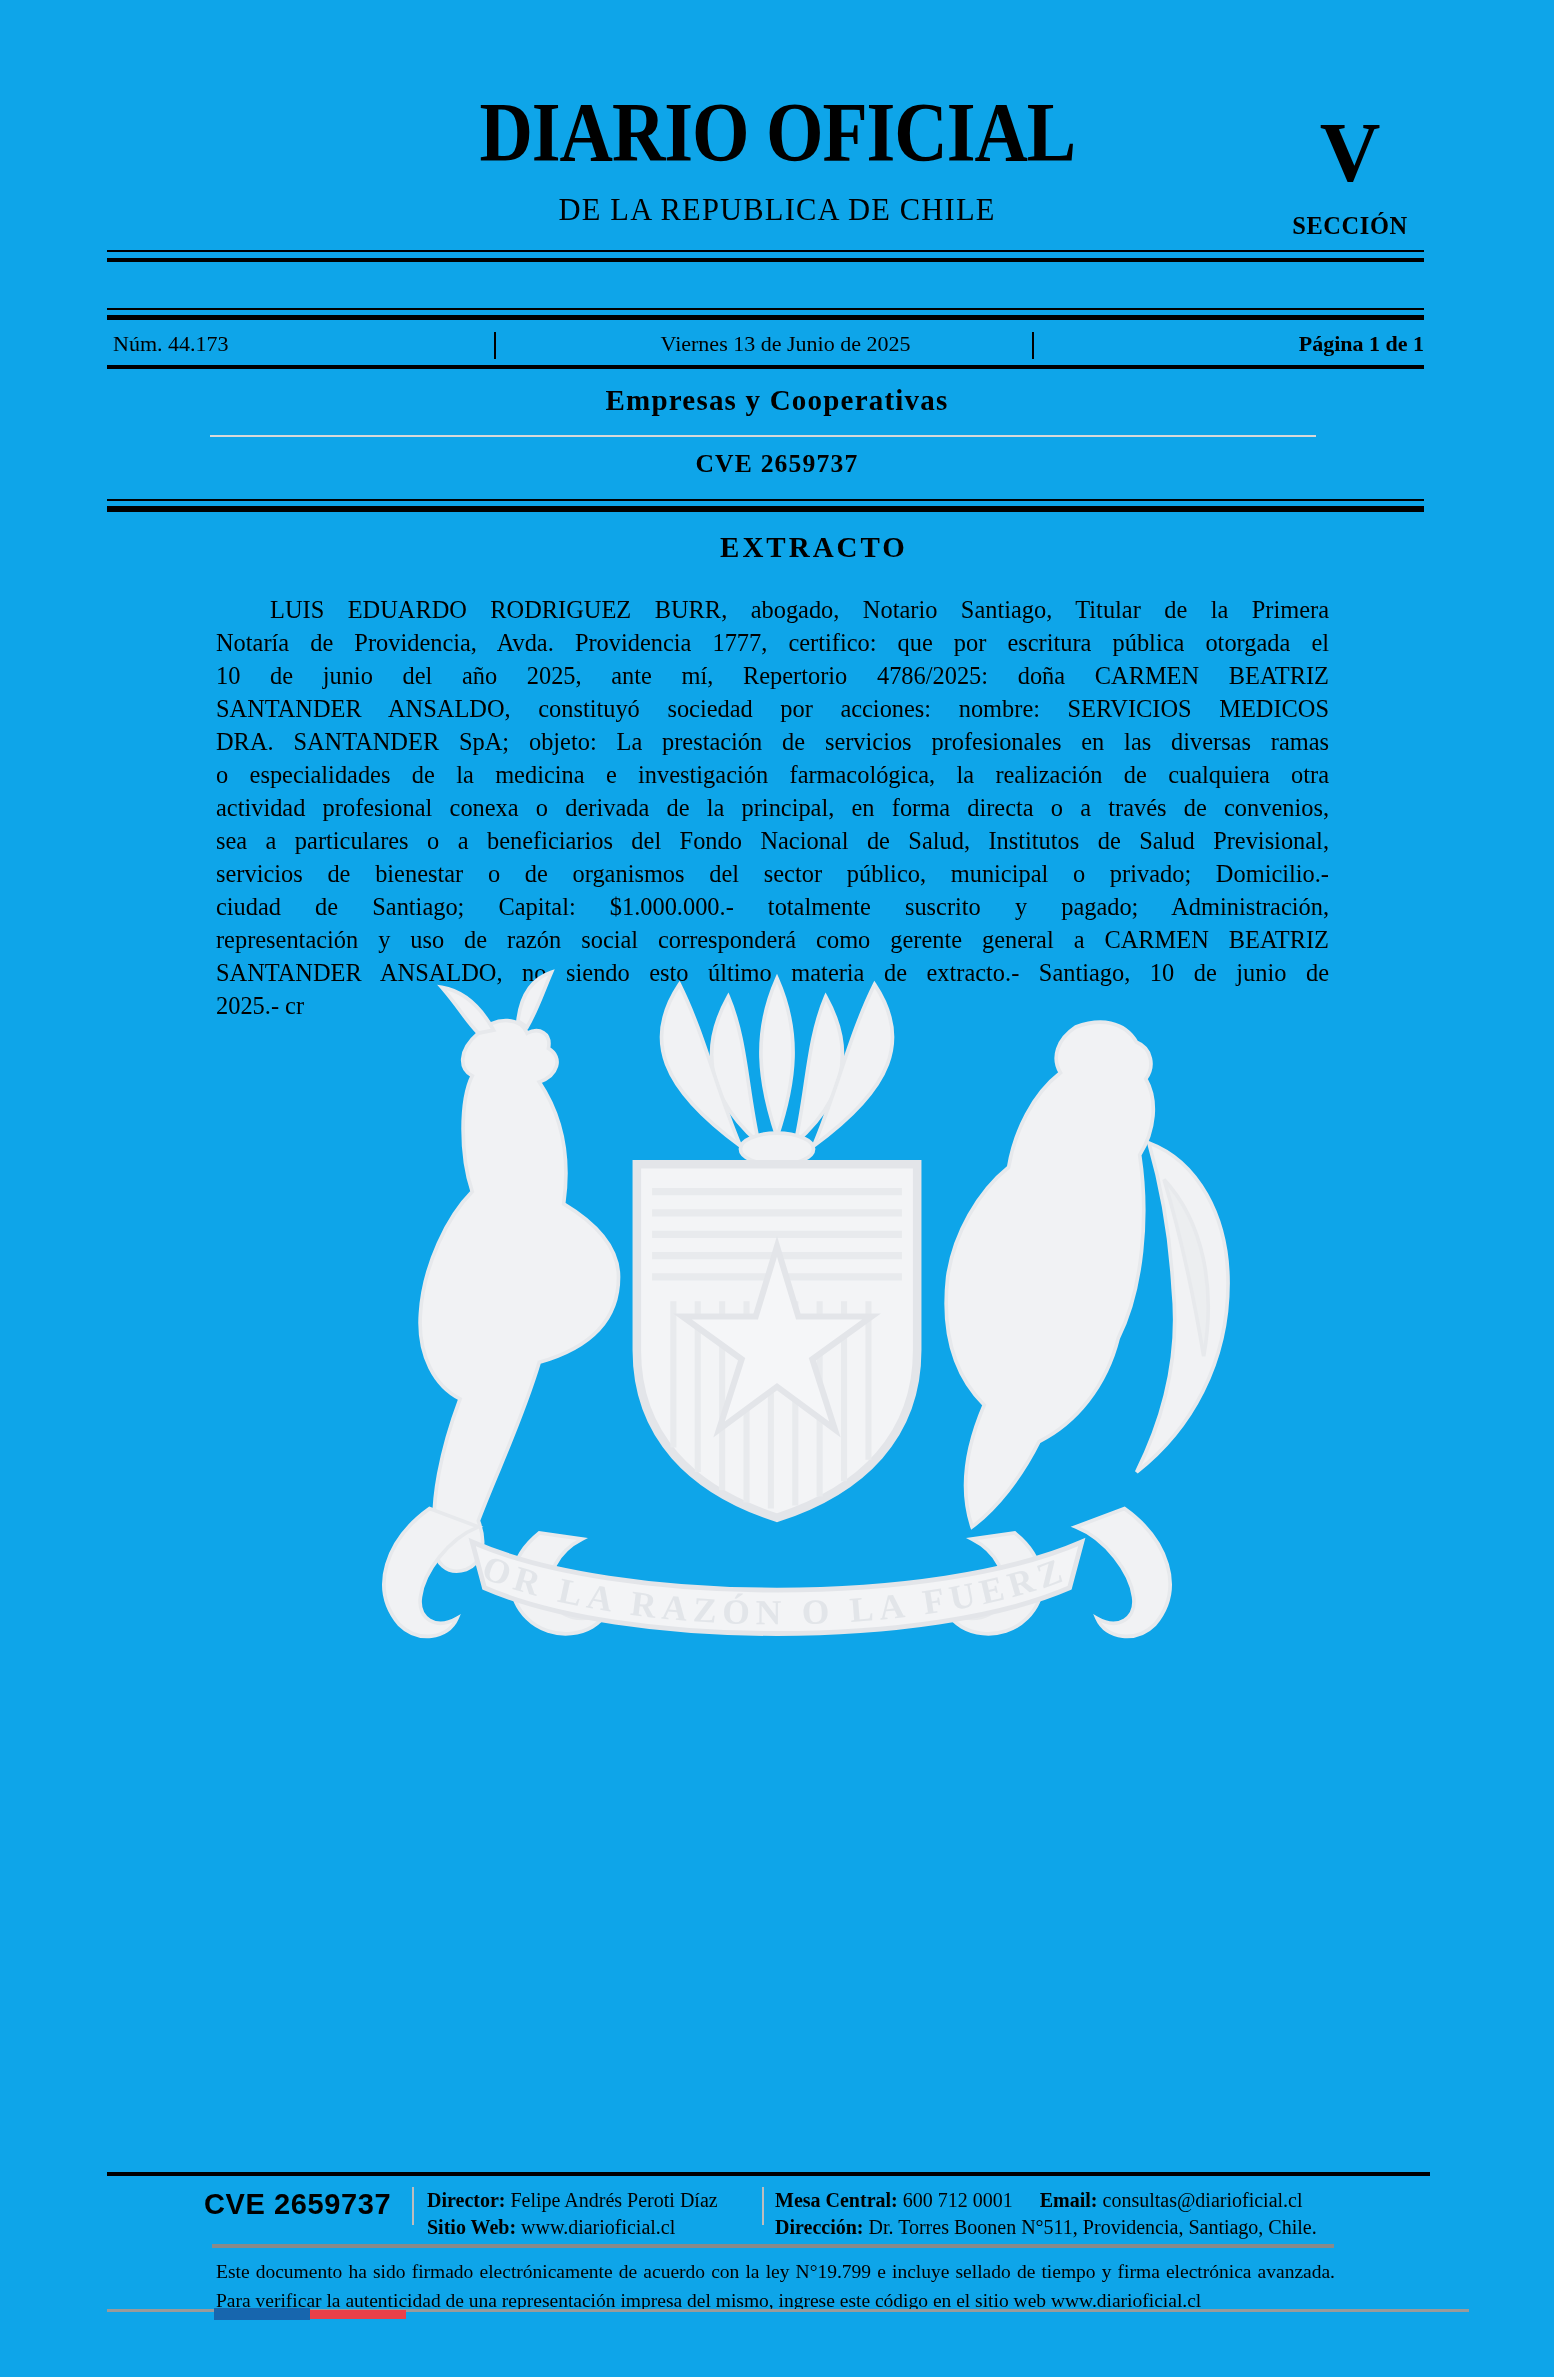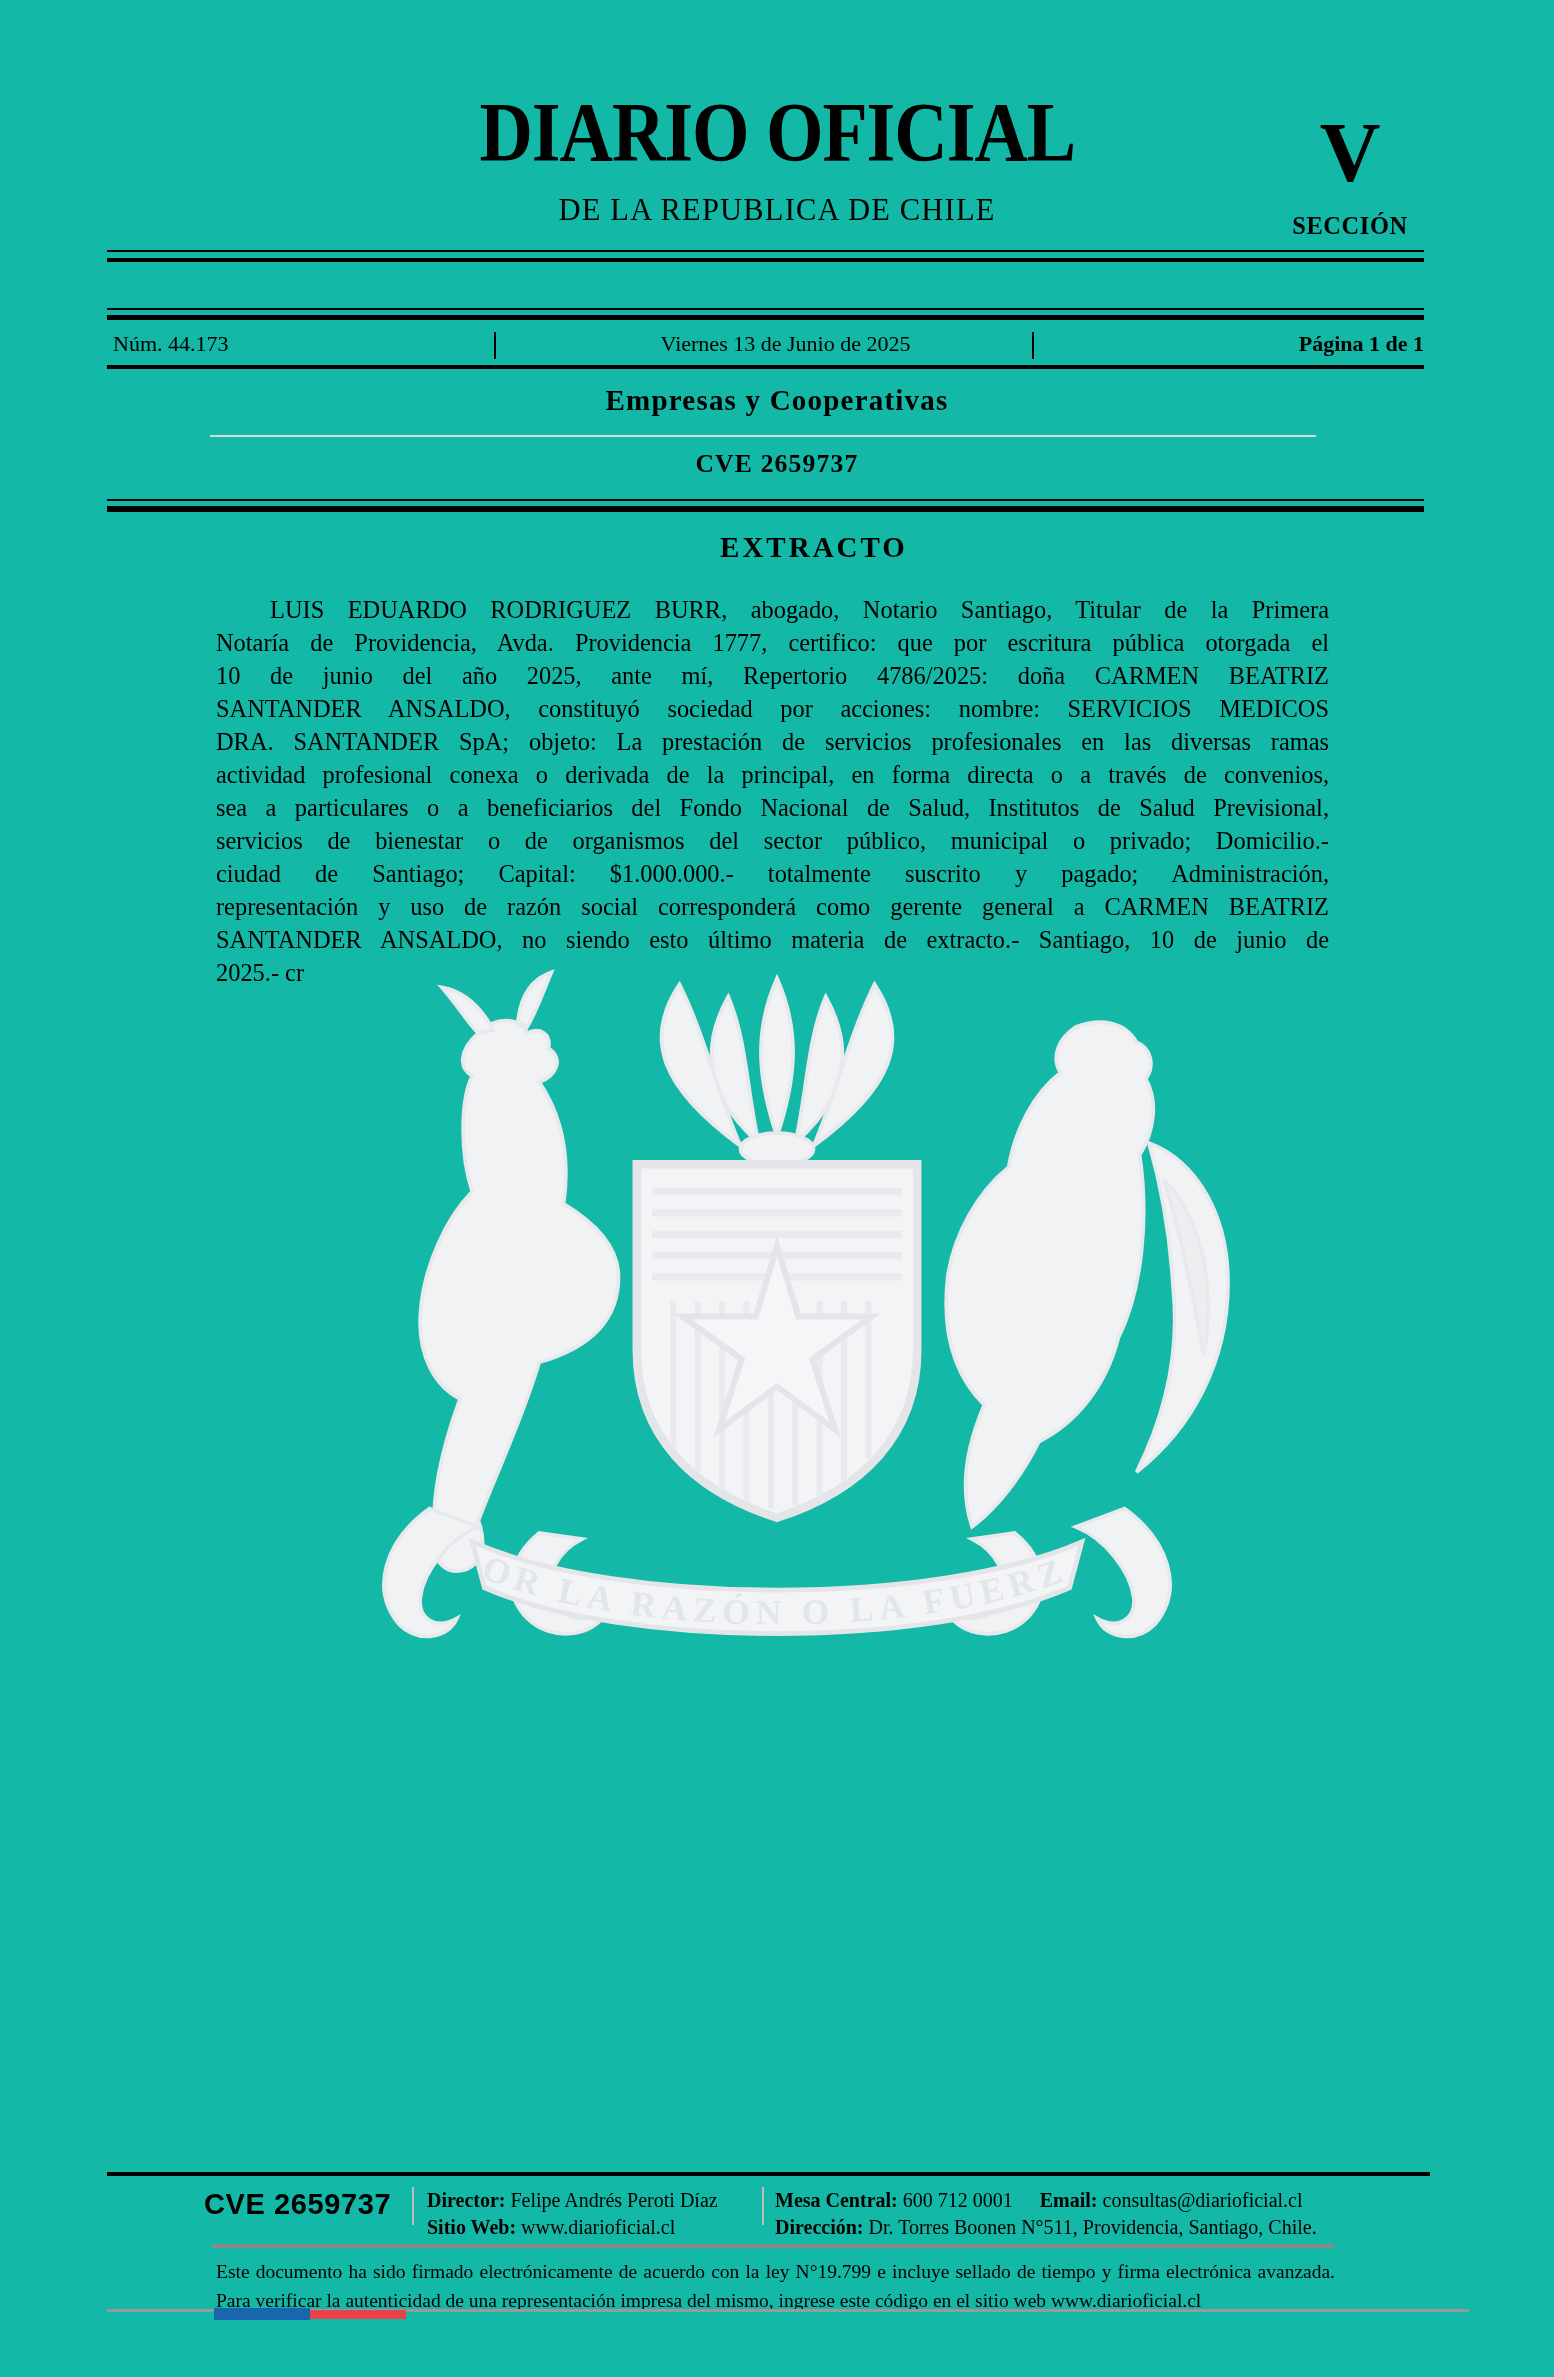--- a/index.html
+++ b/index.html
@@ -1,20 +1,20 @@
 <!DOCTYPE html>
 <html style="font-size:9.8px"><head>
 <meta charset="utf-8">
 <style>
   html,body{margin:0;padding:0;background:#ffffff;}
   .page{
     position:relative;
     width:1554px;
     height:2377px;
-    background:#14b8a6;
+    background:#0ea5e9;
     font-family:"Liberation Serif", serif;
     color:#000;
     overflow:hidden;
   }
   .hr{position:absolute;background:#000;}
   .center{position:absolute;left:0;width:1554px;text-align:center;white-space:nowrap;}
 
   
   .masthead-title{top:90px;font-weight:bold;font-size:85px;line-height:1;}
   .masthead-title span{display:inline-block;transform:scaleX(0.87);letter-spacing:-1.2px;}
@@ -95,20 +95,21 @@
   <div class="hr" style="left:107px;top:506px;width:1317px;height:6.1px;"></div>
 
   <div class="center extract-heading">EXTRACTO</div>
 
   <div class="extract-body">
       <div class="bline first">LUIS EDUARDO RODRIGUEZ BURR, abogado, Notario Santiago, Titular de la Primera</div>
       <div class="bline">Notaría de Providencia, Avda. Providencia 1777, certifico: que por escritura pública otorgada el</div>
       <div class="bline">10 de junio del año 2025, ante mí, Repertorio 4786/2025: doña CARMEN BEATRIZ</div>
       <div class="bline">SANTANDER ANSALDO, constituyó sociedad por acciones: nombre: SERVICIOS MEDICOS</div>
       <div class="bline">DRA. SANTANDER SpA; objeto: La prestación de servicios profesionales en las diversas ramas</div>
+      <div class="bline">o especialidades de la medicina e investigación farmacológica, la realización de cualquiera otra</div>
       <div class="bline">actividad profesional conexa o derivada de la principal, en forma directa o a través de convenios,</div>
       <div class="bline">sea a particulares o a beneficiarios del Fondo Nacional de Salud, Institutos de Salud Previsional,</div>
       <div class="bline">servicios de bienestar o de organismos del sector público, municipal o privado; Domicilio.-</div>
       <div class="bline">ciudad de Santiago; Capital: $1.000.000.- totalmente suscrito y pagado; Administración,</div>
       <div class="bline">representación y uso de razón social corresponderá como gerente general a CARMEN BEATRIZ</div>
       <div class="bline">SANTANDER ANSALDO, no siendo esto último materia de extracto.- Santiago, 10 de junio de</div>
       <div class="bline last">2025.- cr</div>
     </div>
 
   <svg class="watermark" viewBox="0 0 1640 1260" aria-hidden="true">

